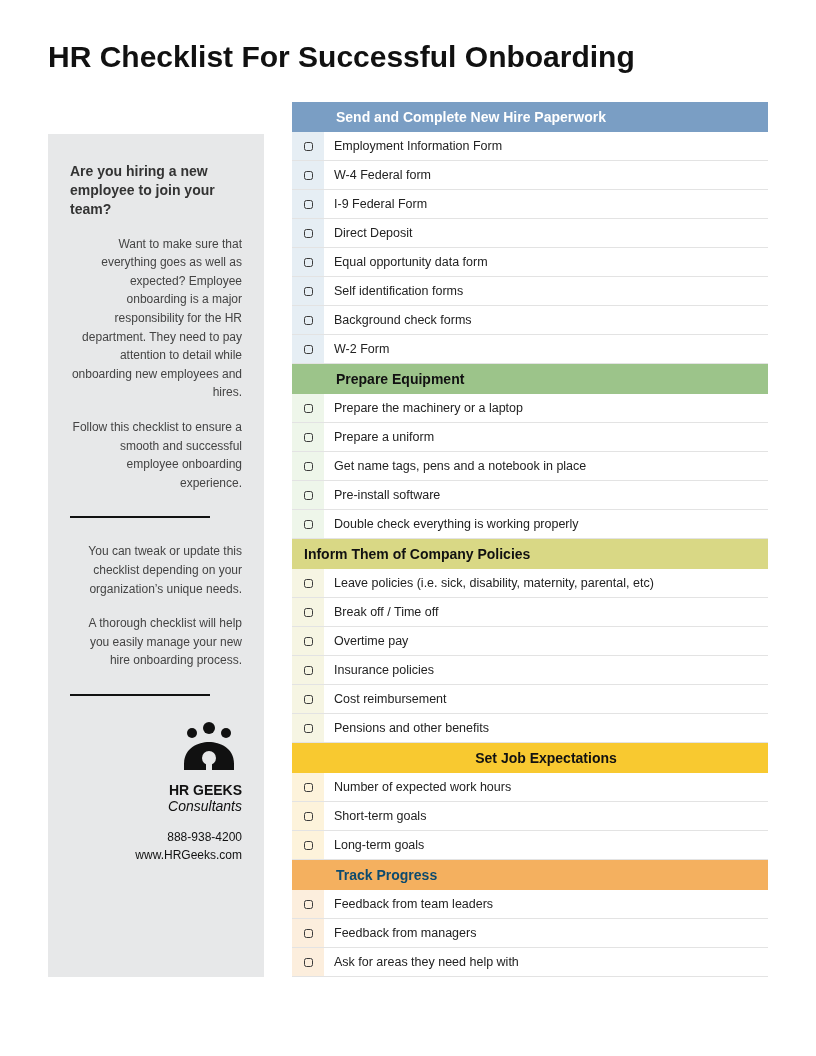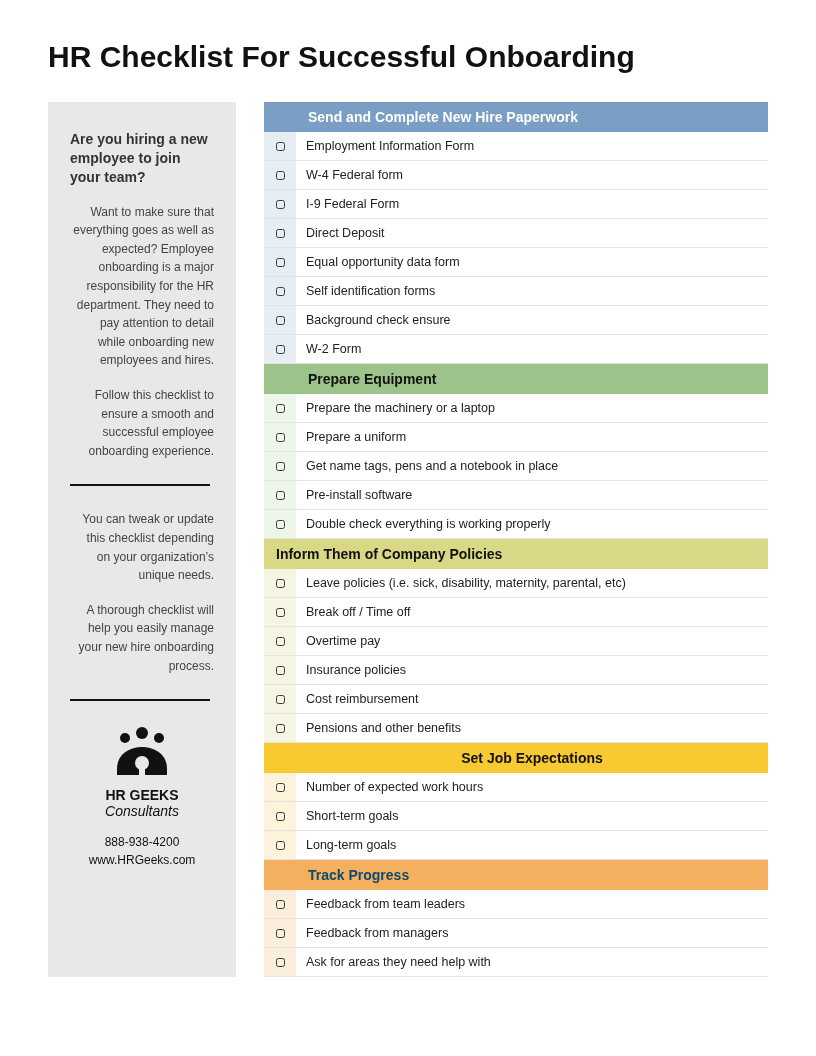--- a/index.html
+++ b/index.html
@@ -14,24 +14,25 @@
     font-size: 30px;
     font-weight: bold;
     color: #111;
     margin-bottom: 28px;
   }
   .columns {
     display: flex;
     gap: 28px;
   }
   .sidebar {
-    width: 188px;
+    width: 216px;
     background: #e7e8e9;
     padding: 28px 22px 28px 22px;
     flex-shrink: 0;
+    margin-top: 32px;
   }
   .sidebar-heading {
     font-size: 14px;
     font-weight: bold;
     color: #333;
     line-height: 1.35;
     margin-bottom: 16px;
   }
   .sidebar-text {
     font-size: 12px;
@@ -40,21 +41,21 @@
     margin-bottom: 16px;
     text-align: right;
   }
   .divider {
     border: none;
     border-top: 2px solid #111;
     width: 140px;
     margin: 24px 0 24px 0;
   }
   .logo-block {
-    text-align: center;
+    text-align: right;
     margin-top: 10px;
   }
   .logo-svg {
     width: 66px;
     height: 52px;
     display: inline-block;
   }
   .logo-name {
     font-size: 14px;
     font-weight: bold;
@@ -192,21 +193,21 @@
       <div class="ck-row">
         <div class="check-cell tint-blue">
           <span class="checkbox"></span>
         </div>
         <div class="label-cell">Self identification forms</div>
       </div>
       <div class="ck-row">
         <div class="check-cell tint-blue">
           <span class="checkbox"></span>
         </div>
-        <div class="label-cell">Background check ensure</div>
+        <div class="label-cell">Background check forms</div>
       </div>
       <div class="ck-row">
         <div class="check-cell tint-blue">
           <span class="checkbox"></span>
         </div>
         <div class="label-cell">W-2 Form</div>
       </div>
       <div class="section-header header-green">
         <span class="header-checkcol"></span>
         <span>Prepare Equipment</span>

